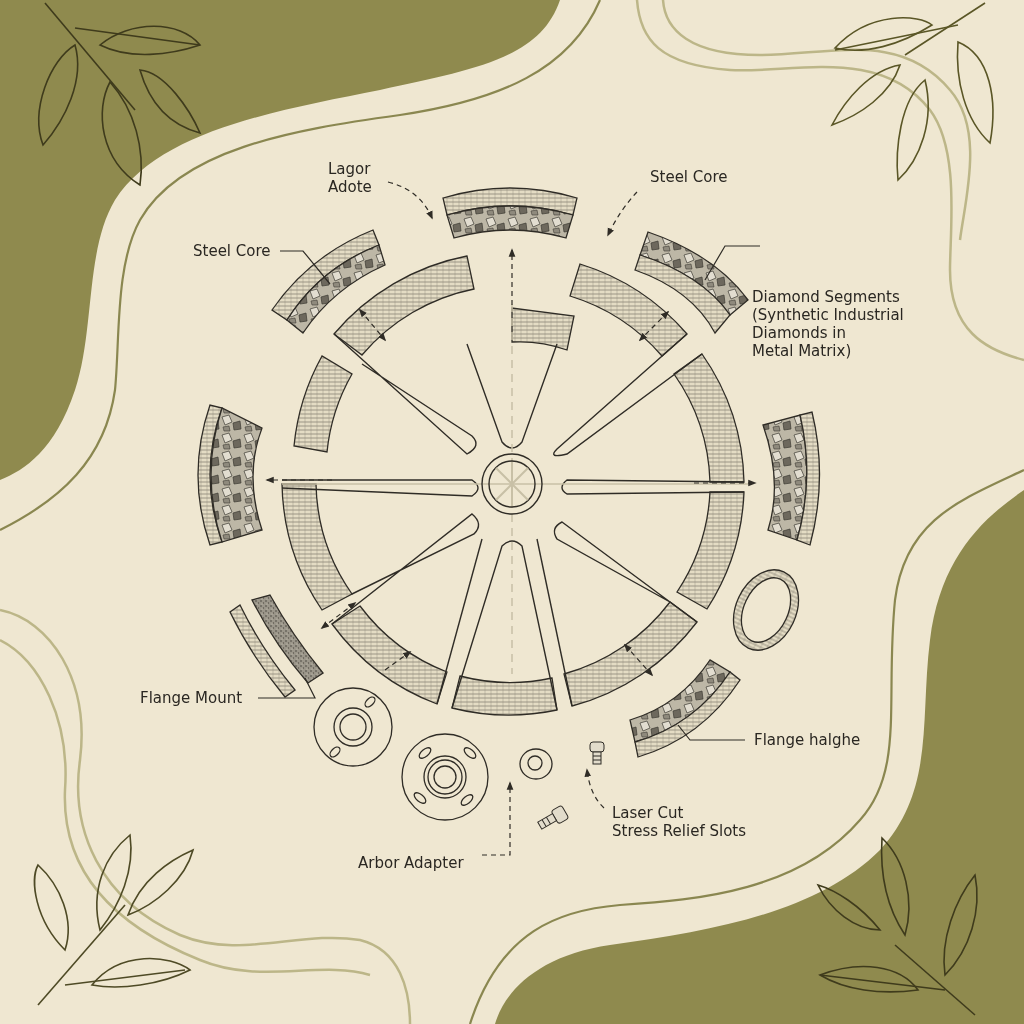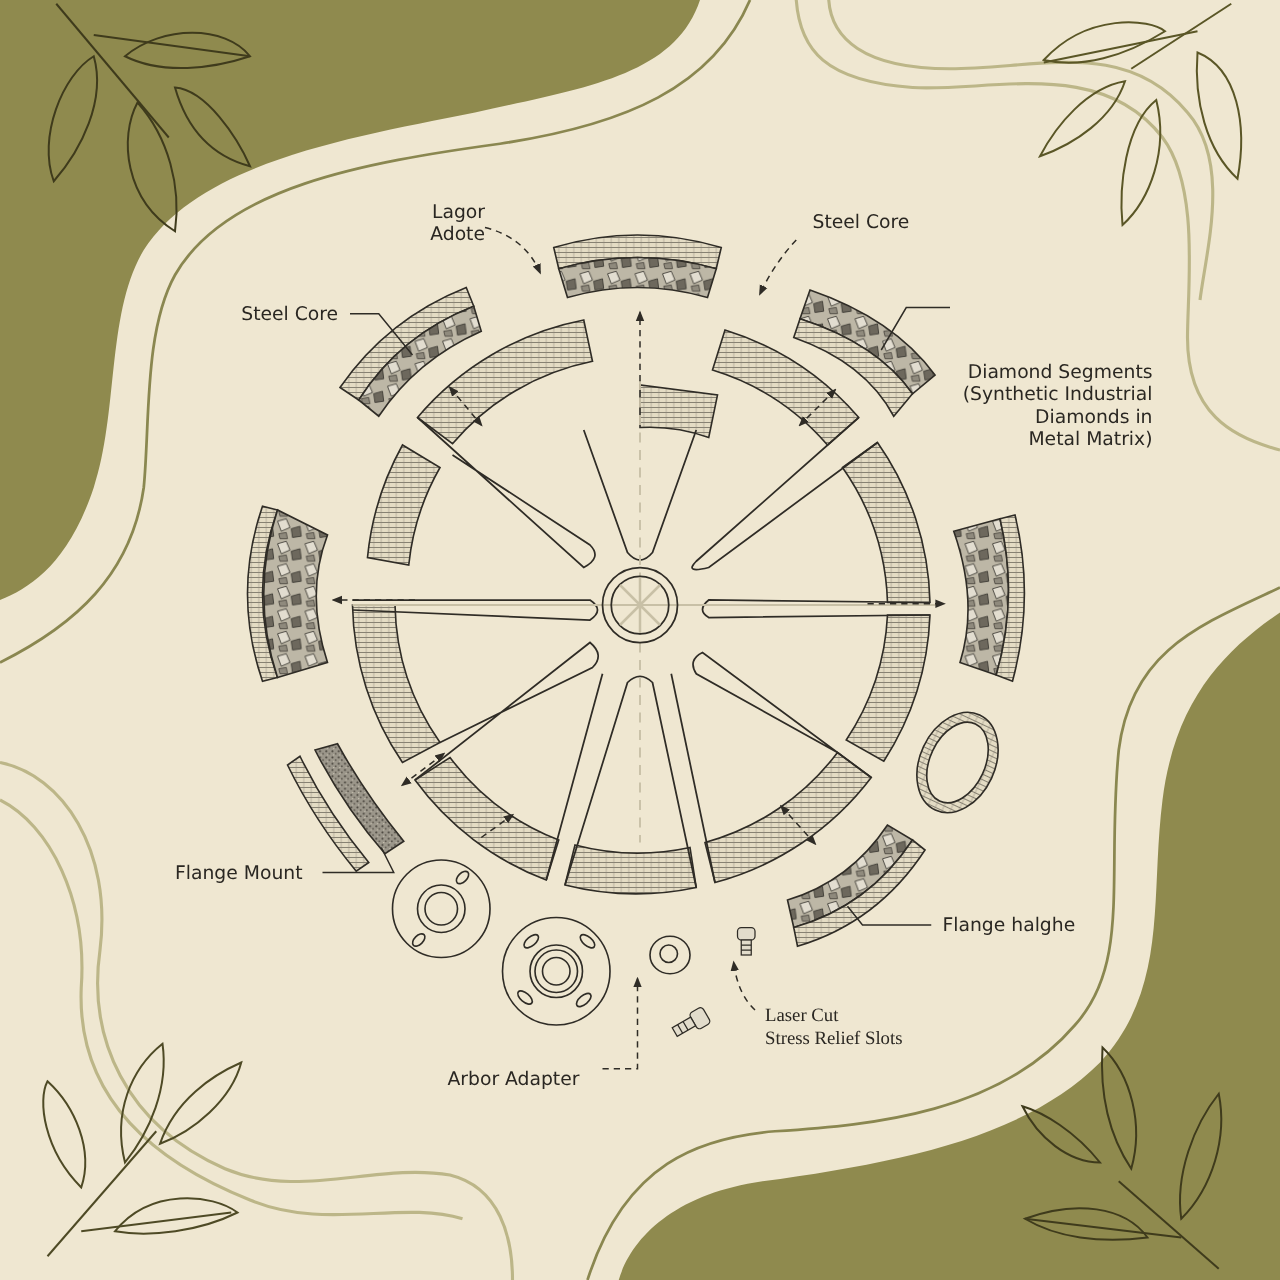--- a/index.html
+++ b/index.html
@@ -11,21 +11,21 @@
   }
   #stage { position: absolute; left: 0; top: 0; width: 1024px; height: 1024px; }
   .label {
     position: absolute;
     font-family: "DejaVu Sans", "Liberation Sans", sans-serif;
     font-size: 15px;
     color: #2a2722;
     line-height: 18px;
     white-space: pre;
   }
-  .label.center { text-align: right; }
+  .label.center { text-align: left; }
 </style>
 </head>
 <body>
 
 <svg id="stage" viewBox="0 0 1024 1024" xmlns="http://www.w3.org/2000/svg">
   <defs>
     <pattern id="hatch" width="6" height="4" patternUnits="userSpaceOnUse">
       <rect width="6" height="4" fill="#e4dcc4"></rect>
       <path d="M0 2 H6" stroke="#6c675b" stroke-width="0.6"></path>
       <path d="M3 0 V4" stroke="#8a8577" stroke-width="0.4"></path>
@@ -217,15 +217,15 @@
 <div class="label center" style="left:328px; top:160px; width:60px;">Lagor
 Adote</div>
 <div class="label" style="left:650px; top:168px;">Steel Core</div>
 <div class="label" style="left:193px; top:242px;">Steel Core</div>
 <div class="label center" style="left:752px; top:249px; width:170px;margin-top:39px;">Diamond Segments
 (Synthetic Industrial
 Diamonds in
 Metal Matrix)</div>
 <div class="label" style="left:140px; top:689px;text-align:right;">Flange Mount</div>
 <div class="label" style="left:754px; top:731px;text-align:right;">Flange halghe</div>
-<div class="label" style="left:612px; top:804px;font-family:Liberation Serif, serif;">Laser Cut
+<div class="label" style="left:612px; top:804px;">Laser Cut
 Stress Relief Slots</div>
 <div class="label" style="left:358px; top:854px;">Arbor Adapter</div>
 
 </body></html>

